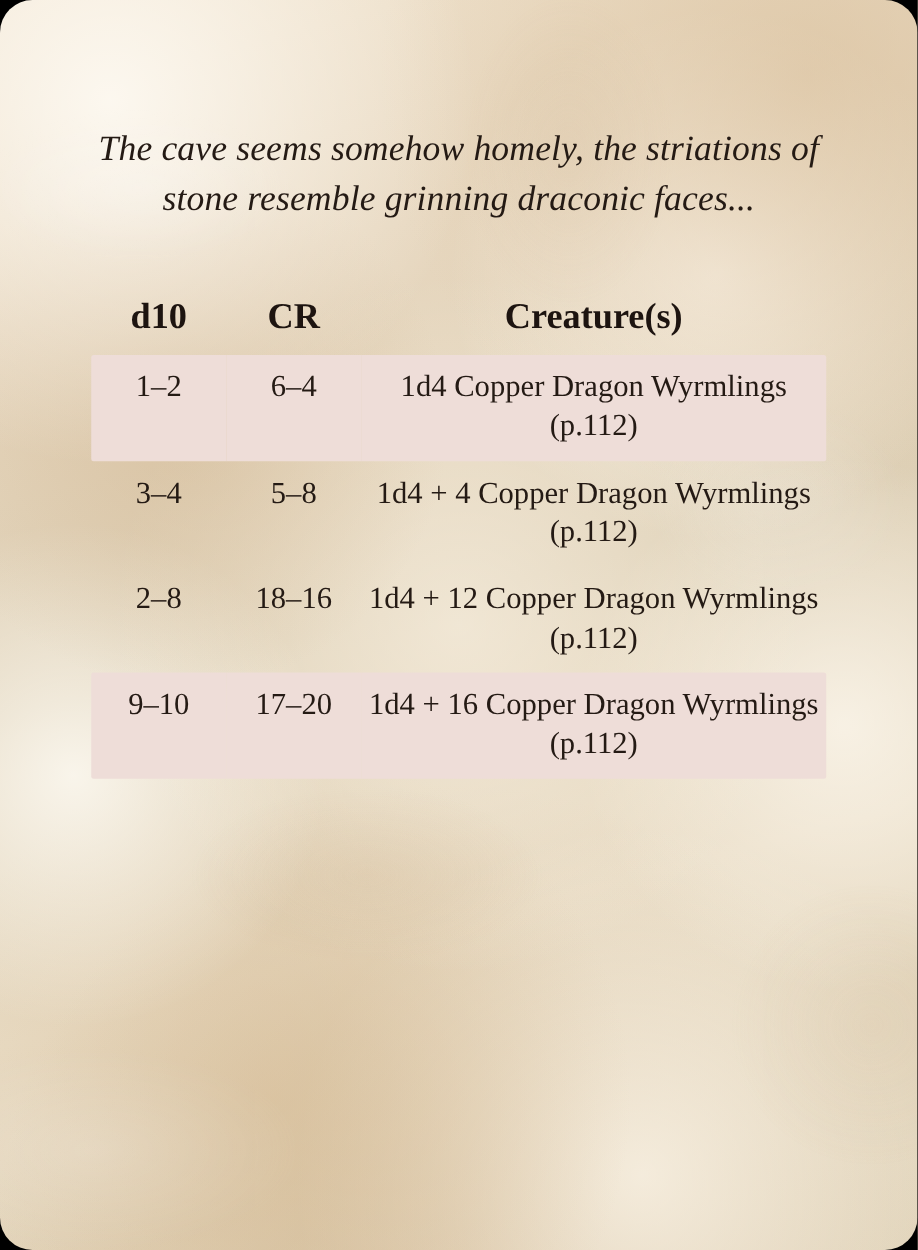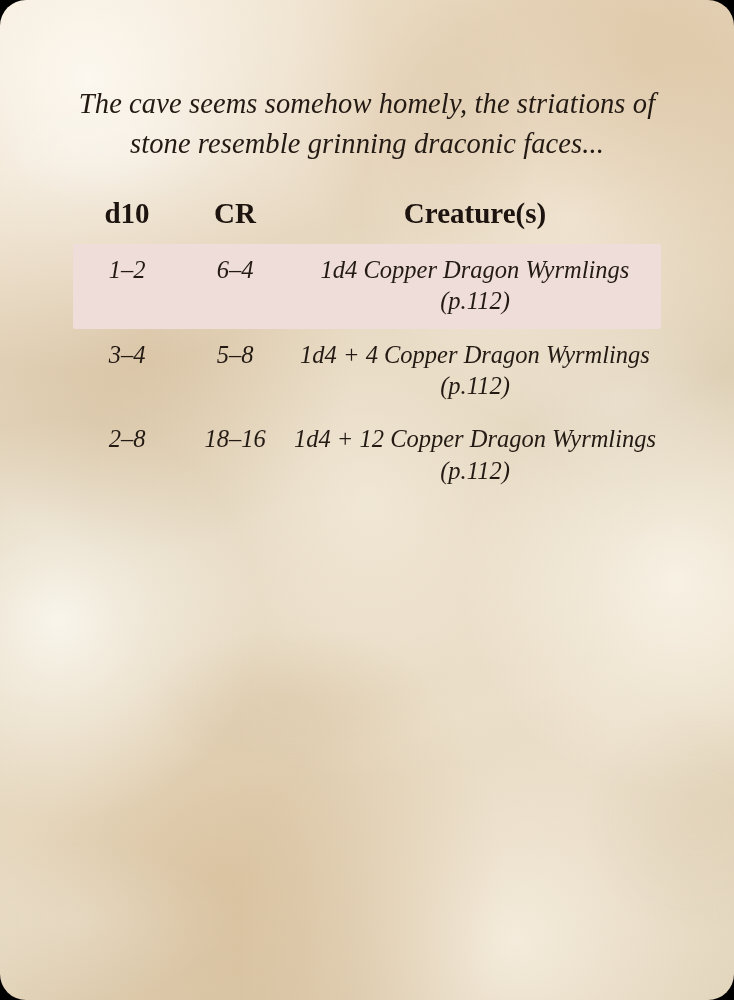--- a/index.html
+++ b/index.html
@@ -52,32 +52,32 @@
     mix-blend-mode: normal;
   }
 
   #content {
     position: relative;
     z-index: 2;
     padding: 0 62px;
   }
 
   .flavor {
-    margin: 0;
+    margin: 16px;
     padding-top: 84px;
     font-style: italic;
     font-size: 28.5px;
     line-height: 1.42;
     text-align: center;
     color: #241a14;
     letter-spacing: 0.1px;
   }
 
   table.encounter {
-    margin: 32px auto 0;
+    margin: 56px auto 0;
     width: 588px;
     border-collapse: collapse;
     table-layout: fixed;
   }
 
   table.encounter th {
     font-weight: bold;
     font-size: 29px;
     color: #1d1410;
     padding: 0 0 14px 0;
@@ -86,21 +86,20 @@
   th.col-die   { width: 108px; }
   th.col-cr    { width: 108px; }
   th.col-crea  { width: 372px; }
 
   table.encounter td {
     font-size: 24.5px;
     color: #241a14;
     padding: 10px 0 12px 0;
     vertical-align: top;
     line-height: 1.28;
-    font-style: italic;
   }
   td.die, td.cr { text-align: center; }
   td.crea { text-align: center; padding-left: 16px; padding-right: 10px; }
 
   tr.shaded td { background: #eeddd8; }
 
   
   tr.shaded td:first-child { border-top-left-radius: 2px; border-bottom-left-radius: 2px; }
   tr.shaded td:last-child  { border-top-right-radius: 2px; border-bottom-right-radius: 2px; }
 </style>
@@ -131,17 +130,22 @@
         <tr>
           <td class="die">3–4</td>
           <td class="cr">5–8</td>
           <td class="crea">1d4 + 4 Copper Dragon Wyrmlings (p.112)</td>
         </tr>
         <tr>
           <td class="die">2–8</td>
           <td class="cr">18–16</td>
           <td class="crea">1d4 + 12 Copper Dragon Wyrmlings (p.112)</td>
         </tr>
+        <tr class="shaded">
+          <td class="die">9–10</td>
+          <td class="cr">17–20</td>
+          <td class="crea">1d4 + 16 Copper Dragon Wyrmlings (p.112)</td>
+        </tr>
       </tbody>
     </table>
 
   </div>
 </div>
 
 </body></html>

